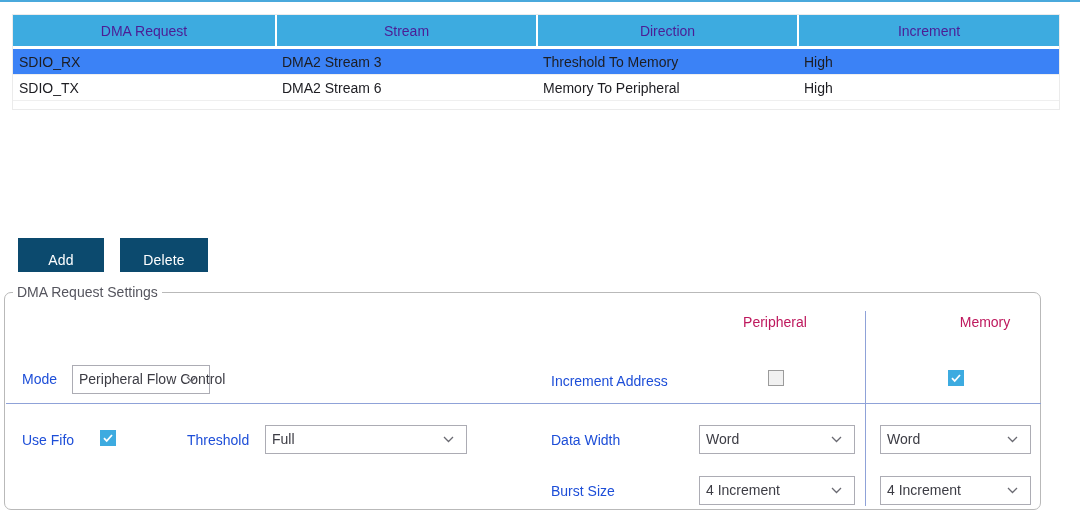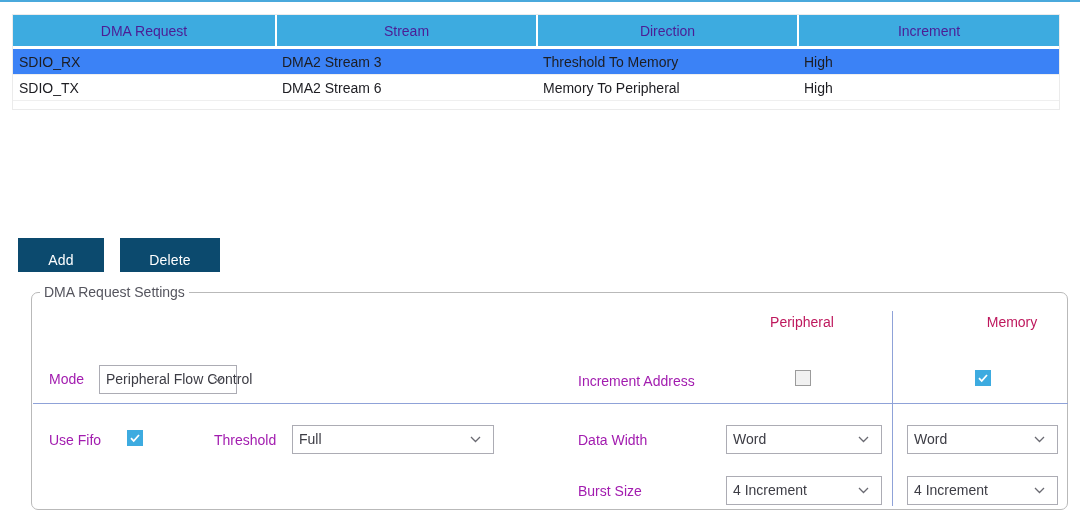--- a/index.html
+++ b/index.html
@@ -75,26 +75,26 @@
     background: #0c4a6e;
     color: #ffffff;
     border: none;
     font-size: 14px;
     font-family: "Liberation Sans", sans-serif;
     cursor: pointer;
     padding: 14px;
     letter-spacing: .2px;
   }
   #btn-add { left: 18px; top: 236px; width: 86px; }
-  #btn-delete { left: 120px; top: 236px; width: 100px; }
+  #btn-delete { left: 120px; top: 236px; width: 88px; }
 
   
   .panel {
     position: absolute;
-    left: 31px;
+    left: 4px;
     top: 290px;
     width: 1037px;
     height: 218px;
     border: 1px solid #b9b9b9;
     border-radius: 7px;
     box-sizing: border-box;
   }
   .panel-legend {
     position: absolute;
     left: 8px;
@@ -121,21 +121,21 @@
     left: 860px;
     top: 18px;
     width: 1px;
     height: 195px;
     background: #8fa2d8;
   }
 
   .lbl {
     position: absolute;
     font-size: 14px;
-    color: #a21caf;
+    color: #1d4ed8;
     white-space: nowrap;
   }
   .colhead {
     position: absolute;
     font-size: 14px;
     color: #be185d;
     text-align: center;
     white-space: nowrap;
   }
 

